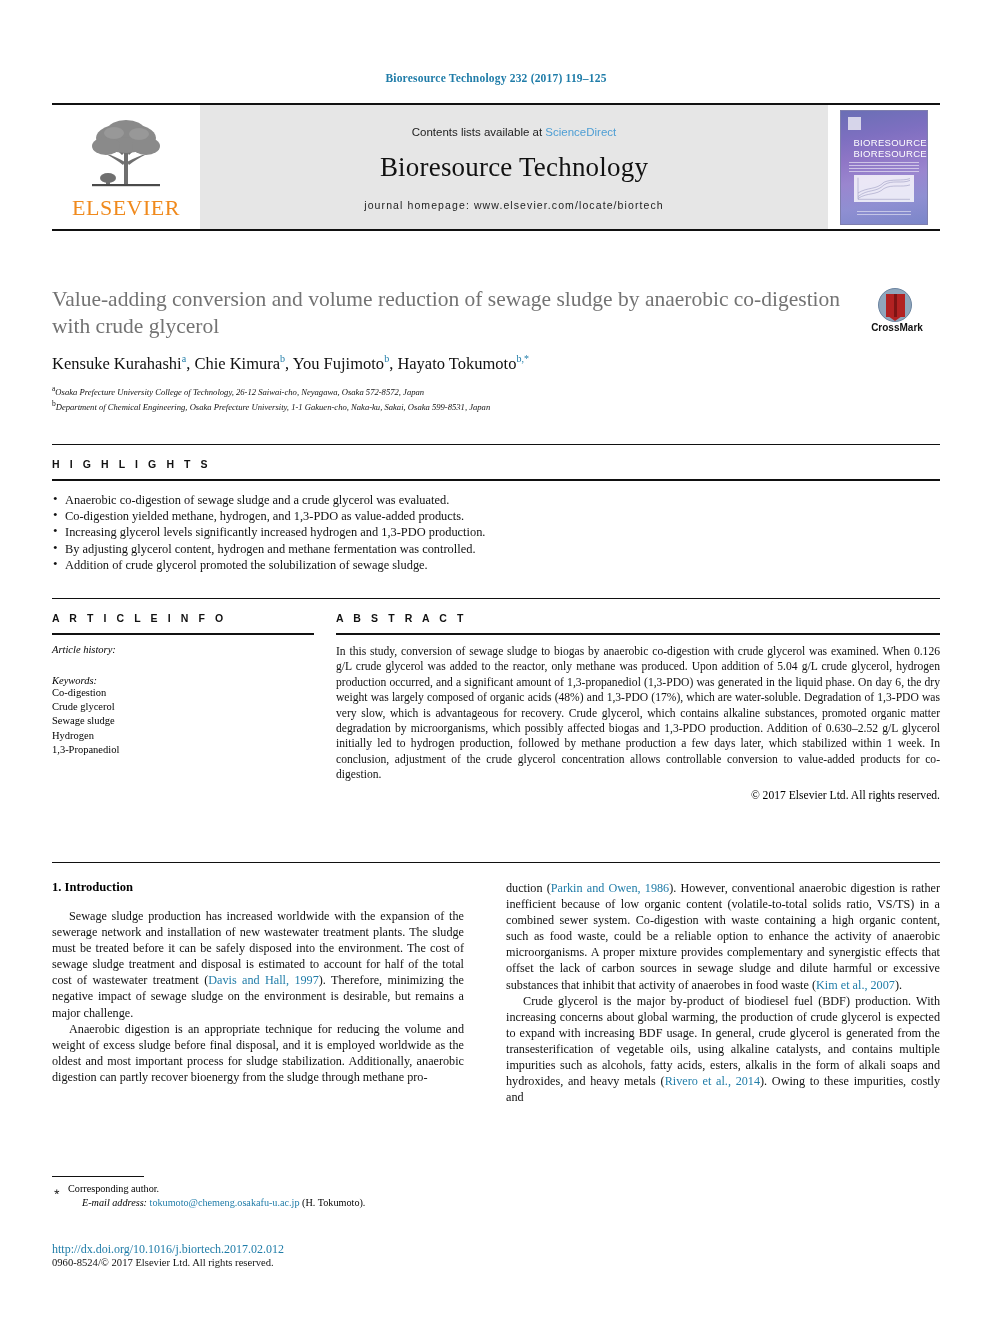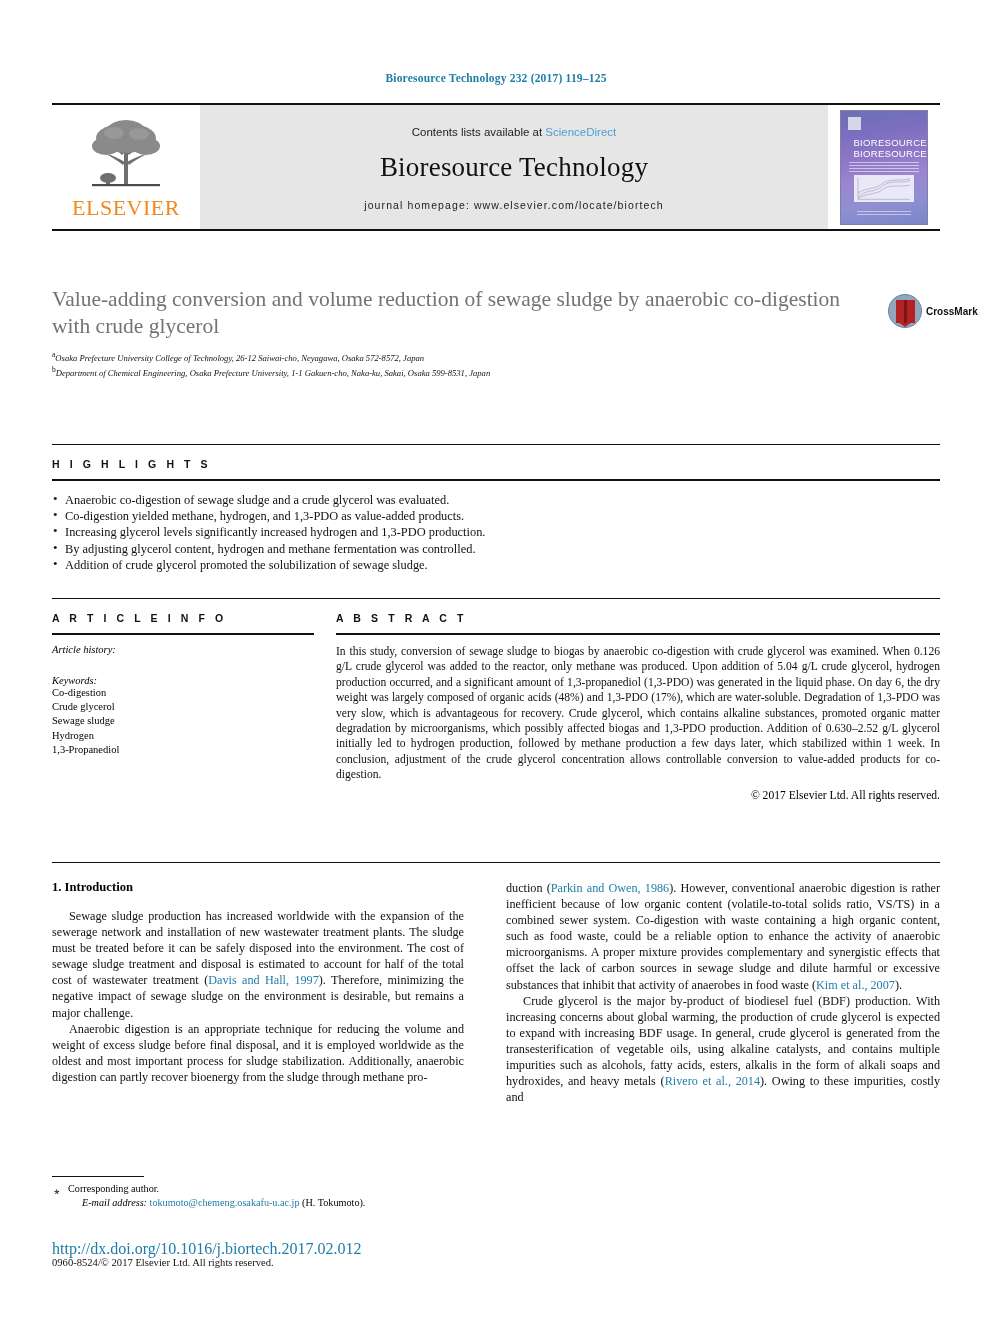--- a/index.html
+++ b/index.html
@@ -138,23 +138,23 @@
     margin-top: 9px;
     font-size: 8.6px;
     font-style: italic;
     line-height: 12.4px;
     color: #111;
   }
   .affils sup { font-style: normal; font-size: 7.5px; }
 
   
   .crossmark {
-    position: absolute; top: 288px; left: 888px;
+    position: absolute; top: 288px; left: 856px;
     width: 78px; height: 46px;
-    display: flex; align-items: center;
+    display: flex; align-items: center; flex-direction: column;
   }
   .cm-circle {
     width: 34px; height: 34px; border-radius: 50%;
     background: #8fa6bc;
     border: 1.5px solid #6b84a0;
     position: relative;
     flex: none;
   }
   .cm-book {
     position: absolute; top: 5px; left: 7px;
@@ -250,21 +250,21 @@
     position: absolute; top: 1176px; left: 52px; width: 92px;
     border-top: 1px solid #111;
   }
   .footnote { position: absolute; top: 1182px; left: 52px; width: 412px; }
   .fn-line { font-size: 10.2px; line-height: 14px; padding-left: 16px; position: relative; }
   .fn-star { position: absolute; left: 2px; top: 0; }
   .fn-em { font-style: italic; text-align: center; }
   .link { color: #1f7ca8; }
 
   .doi-block { position: absolute; top: 1242px; left: 52px; width: 500px; }
-  .doi-line { font-size: 16px; color: #1f7ca8; line-height: 14px; }
+  .doi-line { font-size: 12px; color: #1f7ca8; line-height: 14px; }
   .issn-line { font-size: 10.6px; color: #111; line-height: 14px; }
 </style>
 </head>
 <body>
 
 <div class="page">
 
   <div class="runhead">Bioresource Technology 232 (2017) 119–125</div>
 
   <div class="masthead">
@@ -322,20 +322,21 @@
             </g>
           </svg>
         </div>
         <div class="cover-foot"></div>
       </div>
     </div>
   </div>
 
   <div class="title-area">
     <h1 class="art-title">Value-adding conversion and volume reduction of sewage sludge by anaerobic co-digestion with crude glycerol</h1>
+    <div class="authors"><span>Kensuke Kurahashi</span><sup>a</sup>, <span>Chie Kimura</span><sup>b</sup>, <span>You Fujimoto</span><sup>b</sup>, <span>Hayato Tokumoto</span><sup>b,*</sup></div>
     <div class="affils">
         <div><sup>a</sup>Osaka Prefecture University College of Technology, 26-12 Saiwai-cho, Neyagawa, Osaka 572-8572, Japan</div>
         <div><sup>b</sup>Department of Chemical Engineering, Osaka Prefecture University, 1-1 Gakuen-cho, Naka-ku, Sakai, Osaka 599-8531, Japan</div>
       </div>
   </div>
 
   <div class="crossmark">
     <div class="cm-circle">
       <div class="cm-book"></div>
     </div>

